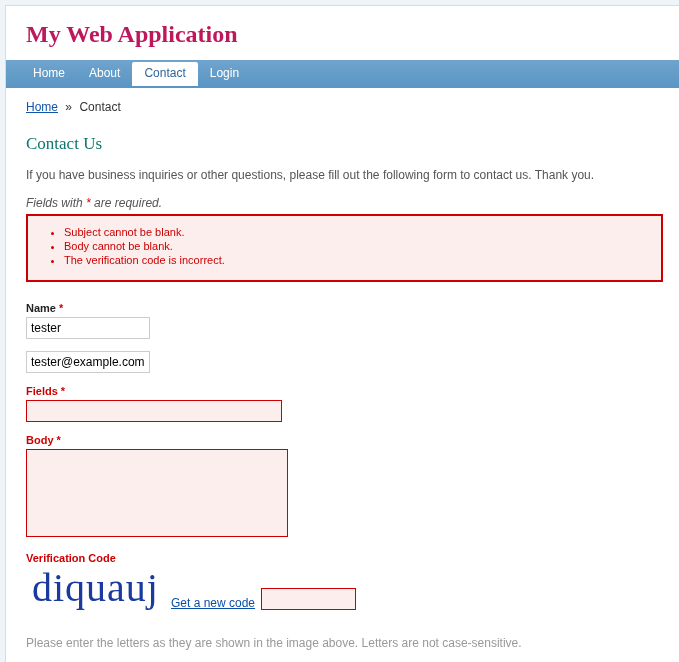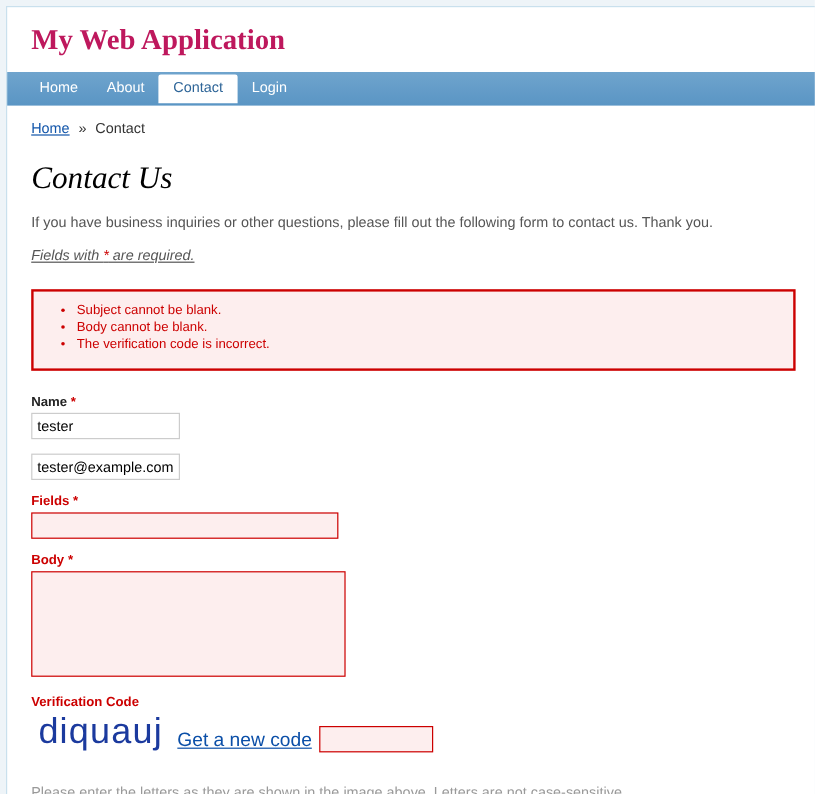--- a/index.html
+++ b/index.html
@@ -9,41 +9,41 @@
     .header h1 { font-size: 24px; font-weight: bold; color: #be185d; font-family: Georgia, serif; }
     .mainmenu { background: linear-gradient(#6fa4cd, #5a95c4); height: 28px; padding-left: 15px; }
     .mainmenu ul { list-style: none; display: flex; }
     .mainmenu li { display: block; }
     .mainmenu a { display: block; padding: 6px 12px; color: #fff; text-decoration: none; font-size: 12px; }
     .mainmenu li.active a { background: #fff; color: #2e6598; border-radius: 2px 2px 0 0; margin-top: 2px; padding-top: 4px; padding-bottom: 6px; }
     .content { padding: 12px 20px 0; }
     .breadcrumbs { font-size: 12px; margin-bottom: 20px; }
     .breadcrumbs a { color: #1155aa; text-decoration: underline; }
     .breadcrumbs span.sep { margin: 0 4px; }
-    h2.page-title { font-size: 26px; font-weight: normal; color: #000000; margin-bottom: 14px; font-family: Georgia, serif; font-style: italic; }
+    h2.page-title { font-size: 17px; font-weight: normal; color: #0f766e; margin-bottom: 14px; font-family: Georgia, serif; }
     .intro { font-size: 12px; color: #555; margin-bottom: 14px; }
-    .required-note { font-size: 12px; font-style: italic; color: #555; margin-bottom: 21px; text-decoration: underline; }
+    .required-note { font-size: 12px; font-style: italic; color: #555; margin-bottom: 4px; }
     .required-note .star, .star { color: #c00; }
     .error-summary { background: #fdeeee; border: 2px solid #c00; padding: 10px 14px 12px; margin-bottom: 20px; font-size: 11px; color: #c00; }
     .error-summary p { margin-bottom: 6px; }
     .error-summary ul { list-style: disc; padding-left: 22px; }
     .error-summary li { margin-bottom: 2px; }
     .form-row { margin-bottom: 12px; }
     .form-row label { display: block; font-size: 11px; font-weight: bold; color: #222; margin-bottom: 3px; }
     .form-row.error label { color: #c00; }
     .form-row input[type="text"], .form-row textarea { border: 1px solid #ccc; padding: 3px 4px; font-size: 12px; font-family: Arial; }
     .form-row input[type="text"] { width: 124px; }
     .form-row.error input[type="text"], .form-row.error textarea { border: 1px solid #c00; background: #fdeeee; }
     .subject-input { width: 256px !important; }
     .body-textarea { width: 262px; height: 88px; resize: none; }
     .captcha-row { margin-bottom: 24px; }
     .captcha-row label { color: #c00; font-size: 11px; font-weight: bold; display: block; margin-bottom: 4px; }
     .captcha-line { display: flex; align-items: flex-end; gap: 6px; }
-    .captcha-img { font-family: Liberation Sans, sans-serif; font-size: 30px; color: #1b3a9e; padding: 0 6px 2px; letter-spacing: 1px; display: inline-block; line-height: 1; }
-    .captcha-link { color: #0b4fa8; font-size: 16px; text-decoration: underline; }
+    .captcha-img { font-family: Liberation Serif, serif; font-size: 40px; color: #1b3a9e; padding: 0 6px 2px; letter-spacing: 1px; display: inline-block; line-height: 1; }
+    .captcha-link { color: #0b4fa8; font-size: 12px; text-decoration: underline; }
     .captcha-input { width: 95px; border: 1px solid #c00; background: #fdeeee; padding: 3px 4px; font-size: 12px; }
     .hint { font-size: 12px; color: #999; margin: 8px 0 16px; line-height: 1.5; }
   </style>
 </head>
 <body>
 
 <div class="page">
   <div class="header">
     <h1>My Web Application</h1>
   </div>

